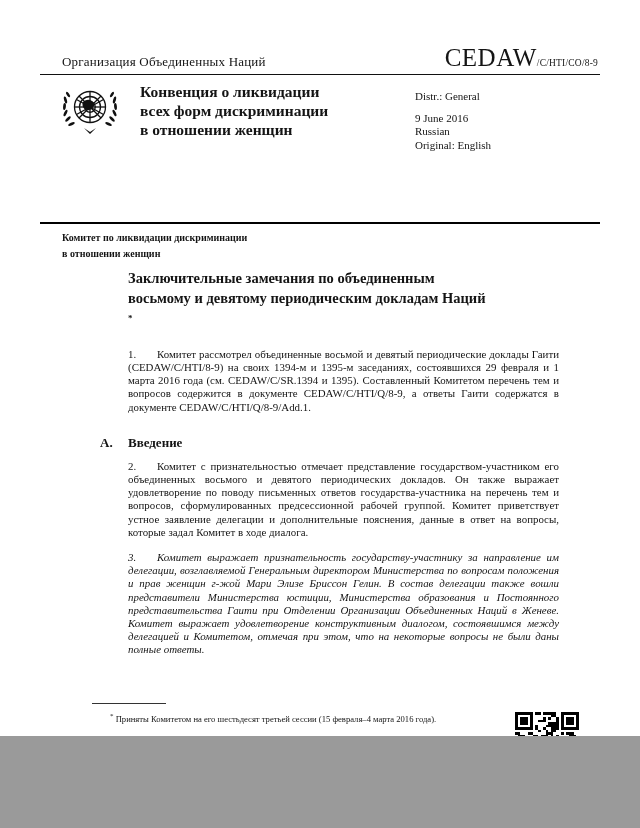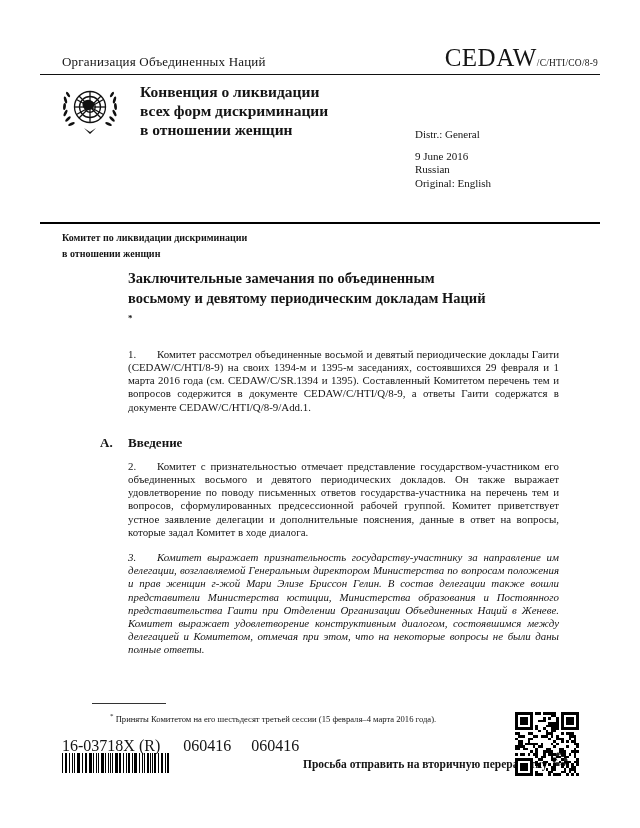--- a/index.html
+++ b/index.html
@@ -1,30 +1,30 @@
 <!DOCTYPE html>
 <html><head>
 <meta charset="utf-8">
 <style>
   html,body{margin:0;padding:0;background:#9a9a9a;}
   .page{
-    position:relative;width:640px;height:828px;margin:0 auto;background:#fff;
+    position:relative;width:640px;height:736px;margin:0 auto;background:#fff;
     color:#141414;font-family:"Liberation Serif","DejaVu Serif",serif;
     overflow:hidden;
   }
   
   .org-name{position:absolute;left:62px;top:54px;font-size:13px;letter-spacing:.2px;}
   .doc-symbol{position:absolute;right:42px;top:44px;white-space:nowrap;}
   .doc-symbol .big{font-size:25px;font-weight:400;letter-spacing:.5px;}
   .doc-symbol .small{font-size:9.5px;letter-spacing:.2px;margin-top:30px;}
   .header-rule{position:absolute;left:40px;right:40px;top:74px;border-top:1.4px solid #111;}
   .emblem{position:absolute;left:58px;top:82px;}
   .conv-title{position:absolute;left:140px;top:82px;font-size:15.5px;font-weight:bold;line-height:19px;}
   .conv-title span{display:block;}
-  .distr-block{position:absolute;left:415px;top:90px;font-size:11px;line-height:13.5px;margin-top:38px;}
+  .distr-block{position:absolute;left:415px;top:90px;font-size:11px;line-height:13.5px;}
   .distr-block .distr{display:block;margin-bottom:8px;}
   .distr-block span{display:block;}
   
   .thick-rule{position:absolute;left:40px;right:40px;top:222px;border-top:2.2px solid #000;}
   .committee{position:absolute;left:62px;top:230px;font-size:10px;font-weight:bold;line-height:15.5px;}
   .committee span{display:block;}
   
   .content{position:absolute;left:128px;top:268px;width:431px;}
   .doc-title{font-size:14.5px;font-weight:bold;line-height:20px;margin:0;}
   .doc-title span{display:block;}

